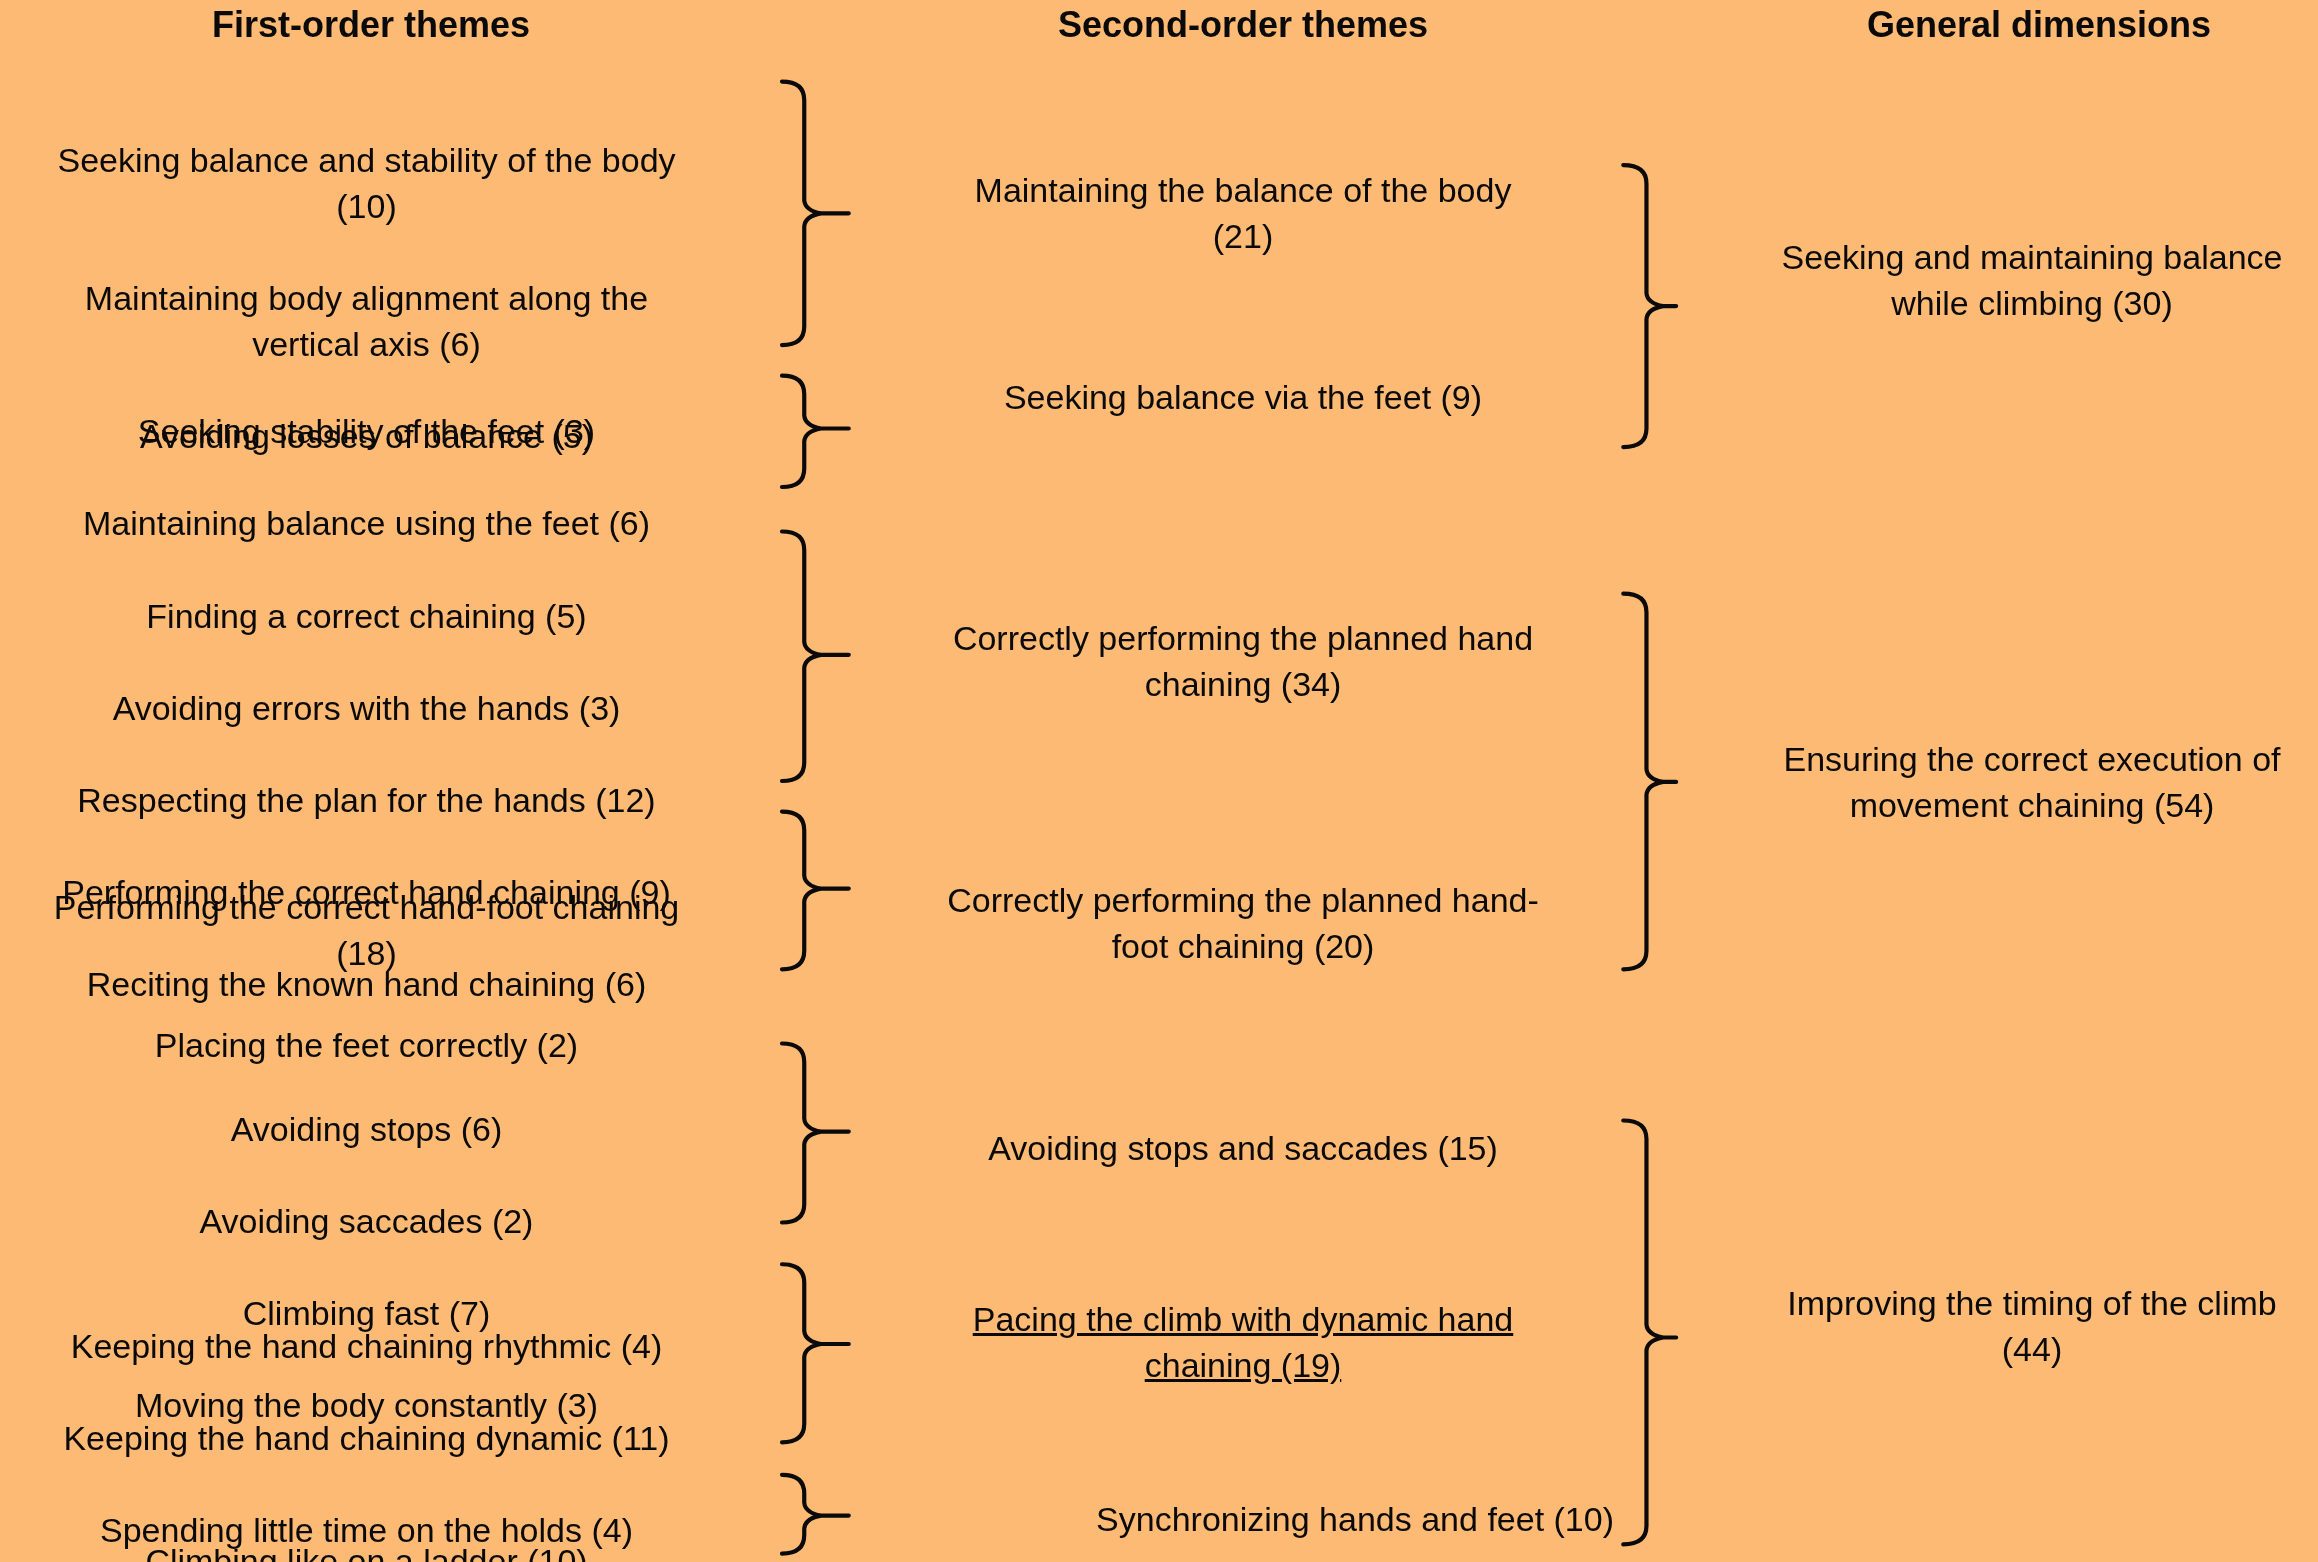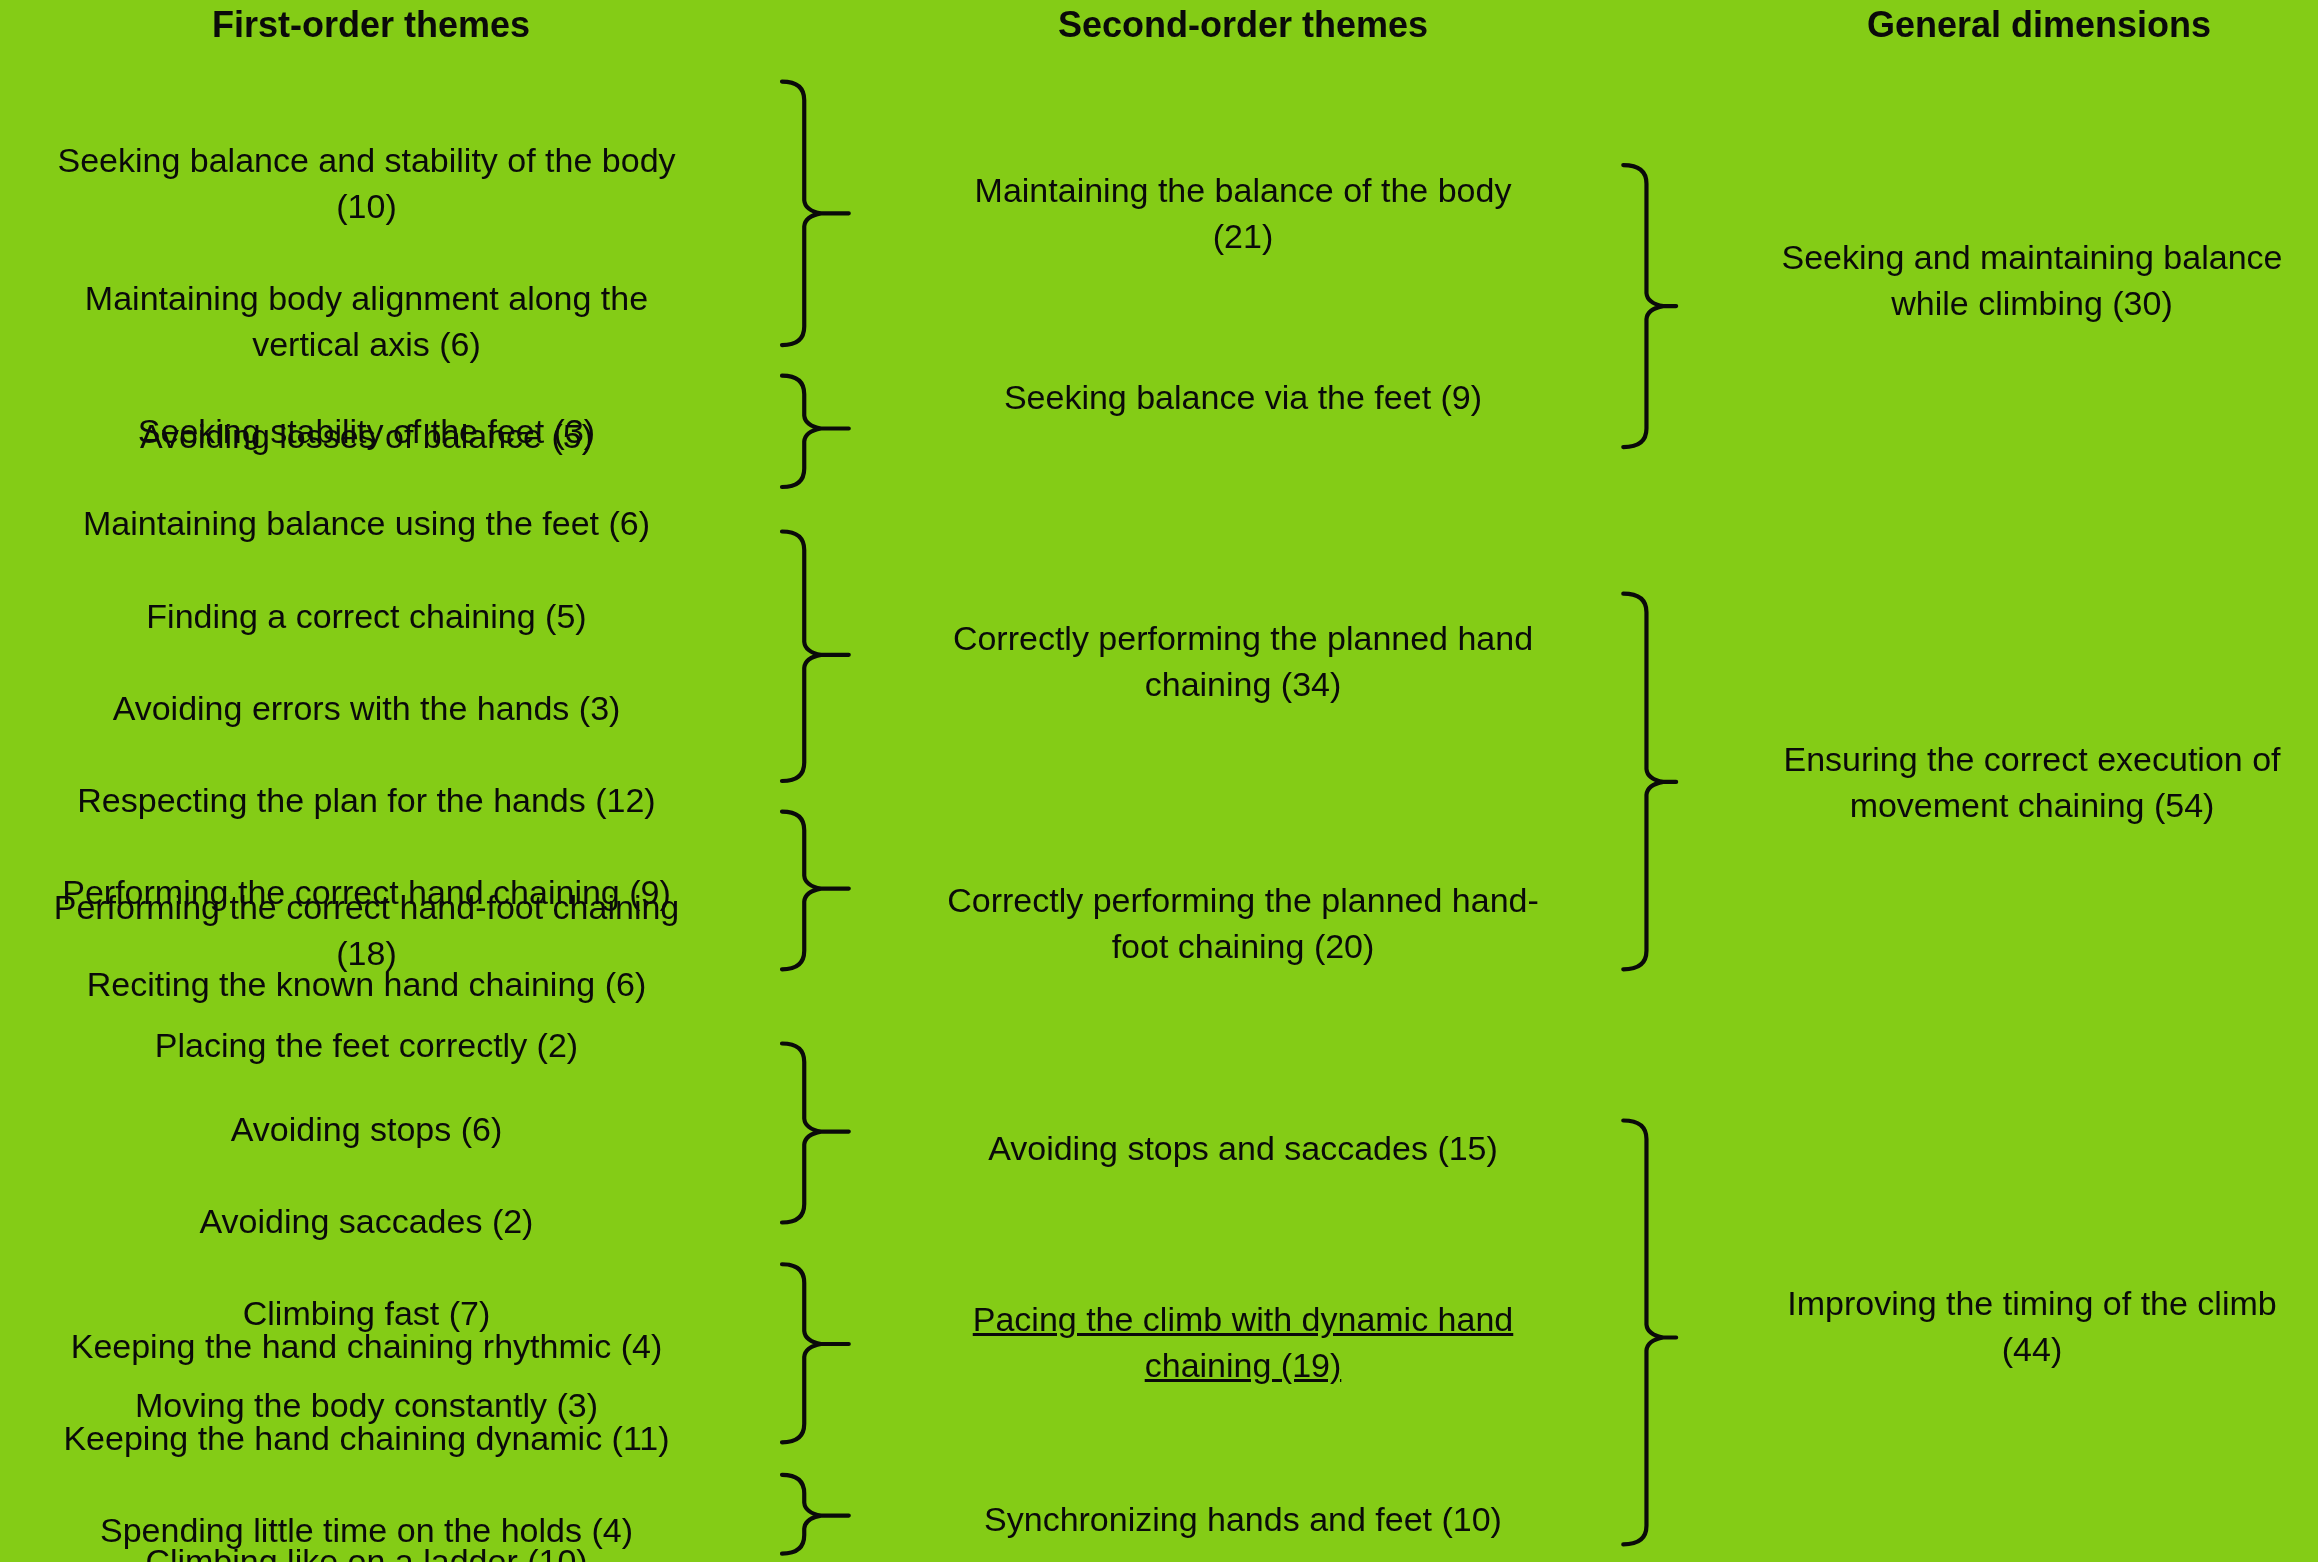--- a/index.html
+++ b/index.html
@@ -1,19 +1,19 @@
 <!DOCTYPE html>
 <html style="font-size:15px"><head>
 <meta charset="utf-8">
 <style>
   html,body{margin:0;padding:0;background:#ffffff;}
   #figure{
     position:relative;
     width:2319px;height:1562px;
-    background:#84cc16;
+    background:#fdba74;
     font-family:"Liberation Sans", sans-serif;
     color:#0a0a0a;
     overflow:hidden;
   }
   .hdr{
     position:absolute;top:3.7px;
     font-size:36px;font-weight:700;line-height:41px;
     text-align:center;white-space:nowrap;
   }
   #hdr1{left:0;width:742px;}
@@ -28,21 +28,21 @@
   .fo-item{white-space:pre-line;}
   
   .c1{left:0;width:733px;}
   .c2{left:872px;width:742px;}
   .c3{left:1735px;width:594px;}
   
   #g1{top:91px;} #g2{top:362px;} #g3{top:547px;} #g4{top:838px;}
   #g5{top:1060px;} #g6{top:1277px;} #g7{top:1492px;}
   
   #m1{top:167px;} #m2{top:374px;} #m3{top:615px;} #m4{top:877px;}
-  #m5{top:1125px;} #m6{top:1296px;text-decoration:underline;} #m7{top:1496px;}
+  #m5{top:1125px;} #m6{top:1296px;text-decoration:underline;} #m7{top:1496px;text-align:right;}
   
   #d1{top:234px;} #d2{top:736px;} #d3{top:1280px;}
 
   #braces{position:absolute;left:0;top:0;}
 </style>
 </head>
 <body>
 
 <div id="figure">
 

